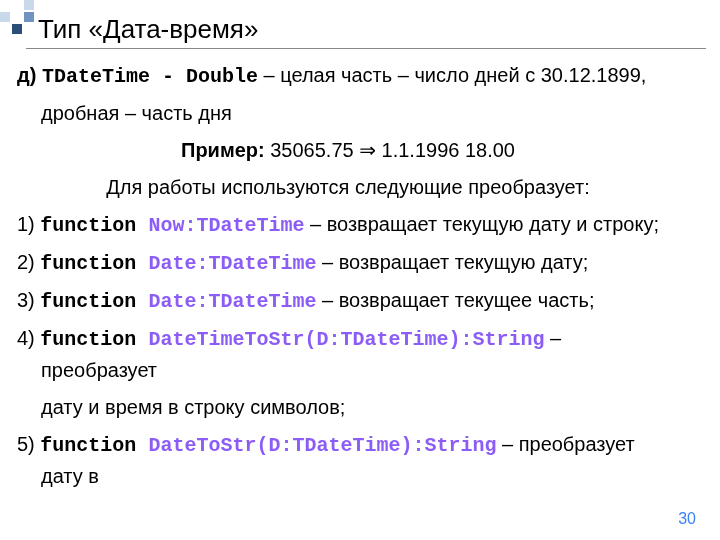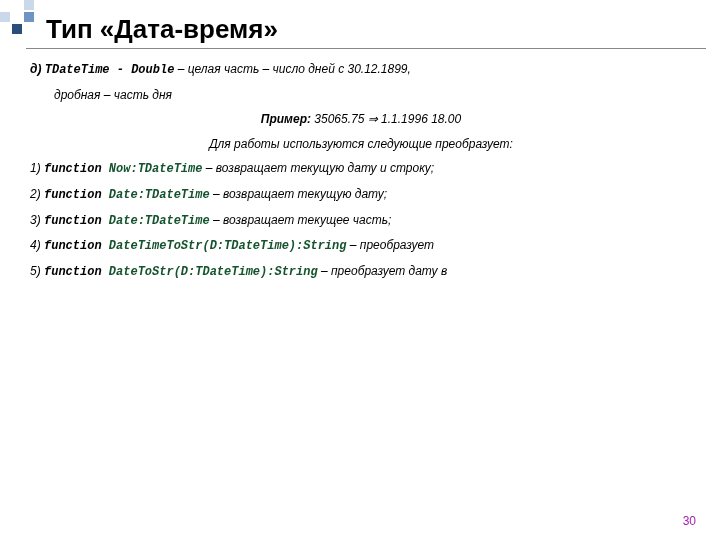--- a/index.html
+++ b/index.html
@@ -30,40 +30,38 @@
   .sq-light { background: #c9d9ea; }
   .sq-mid   { background: #6f94c3; }
   .sq-dark  { background: #2b4d7a; }
   .sq-empty { background: transparent; }
 
   .slide-title {
     position: absolute;
     top: 14px;
     left: 38px;
     font-size: 26px;
-    font-weight: bold;
-    margin-left: 8px;
+    font-weight: normal;
   }
   .title-underline {
     position: absolute;
     top: 48px;
     left: 26px;
     width: 680px;
     height: 0;
     border-bottom: 1px solid #888;
   }
 
   .content {
     position: absolute;
     top: 60px;
-    left: 30px;
+    left: 17px;
     width: 662px;
-    font-size: 12px;
+    font-size: 20px;
     line-height: 1.55;
-    font-style: italic;
   }
   .row {
     margin-bottom: 6px;
   }
   .indent {
     padding-left: 24px;
     text-indent: -24px;
   }
   .indent-none {
     padding-left: 0;
@@ -73,30 +71,30 @@
     padding-left: 24px;
     text-indent: 0;
   }
   .mono {
     font-family: "Courier New", Courier, monospace;
     font-weight: bold;
   }
   .code-blue {
     font-family: "Courier New", Courier, monospace;
     font-weight: bold;
-    color: #14532d;
+    color: #8b5cf6;
   }
   .bold { font-weight: bold; }
 
   .page-num {
     position: absolute;
     bottom: 12px;
     right: 24px;
-    font-size: 12px;
-    color: #a21caf;
+    font-size: 16px;
+    color: #3b82f6;
   }
 </style>
 </head>
 <body>
 
 <div class="corner-deco">
   <span class="sq-empty"></span>
     <span class="sq-empty"></span>
     <span class="sq-light"></span>
     <span class="sq-empty"></span>
@@ -134,20 +132,21 @@
     <span>2) </span><span class="mono">function </span><span class="code-blue">Date:TDateTime</span><span> – возвращает текущую дату;</span>
   </div>
 
   <div class="row indent">
     <span>3) </span><span class="mono">function </span><span class="code-blue">Date:TDateTime</span><span> – возвращает текущее часть;</span>
   </div>
 
   <div class="row indent">
     <span>4) </span><span class="mono">function </span><span class="code-blue">DateTimeToStr(D:TDateTime):String</span><span> – преобразует</span>
   </div>
+  <div class="row continuation">дату и время в строку символов;</div>
 
   <div class="row indent">
     <span>5) </span><span class="mono">function </span><span class="code-blue">DateToStr(D:TDateTime):String</span><span> – преобразует дату в</span>
   </div>
 
 
 </div>
 
 <div class="page-num">30</div>
 

